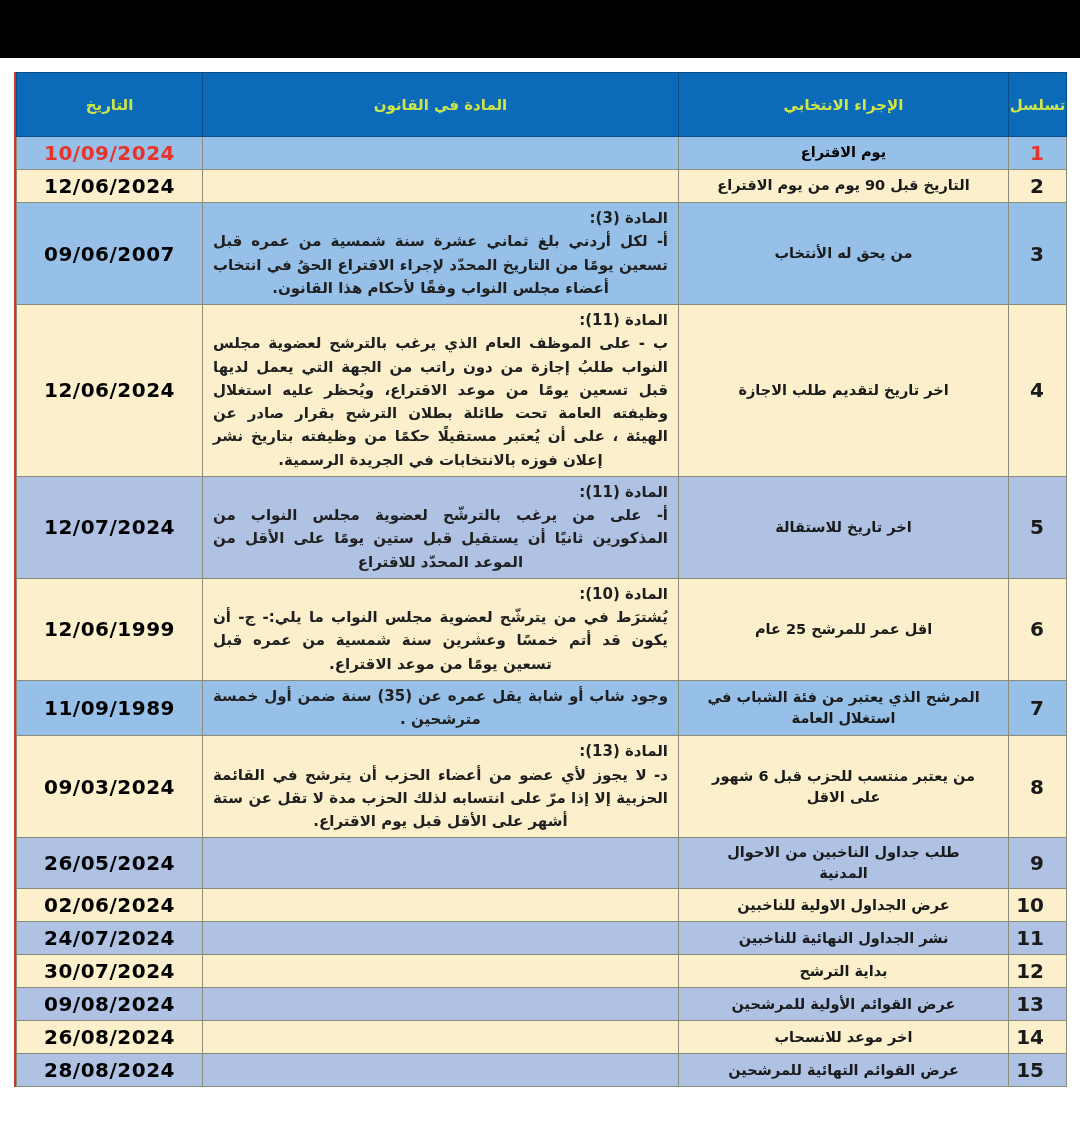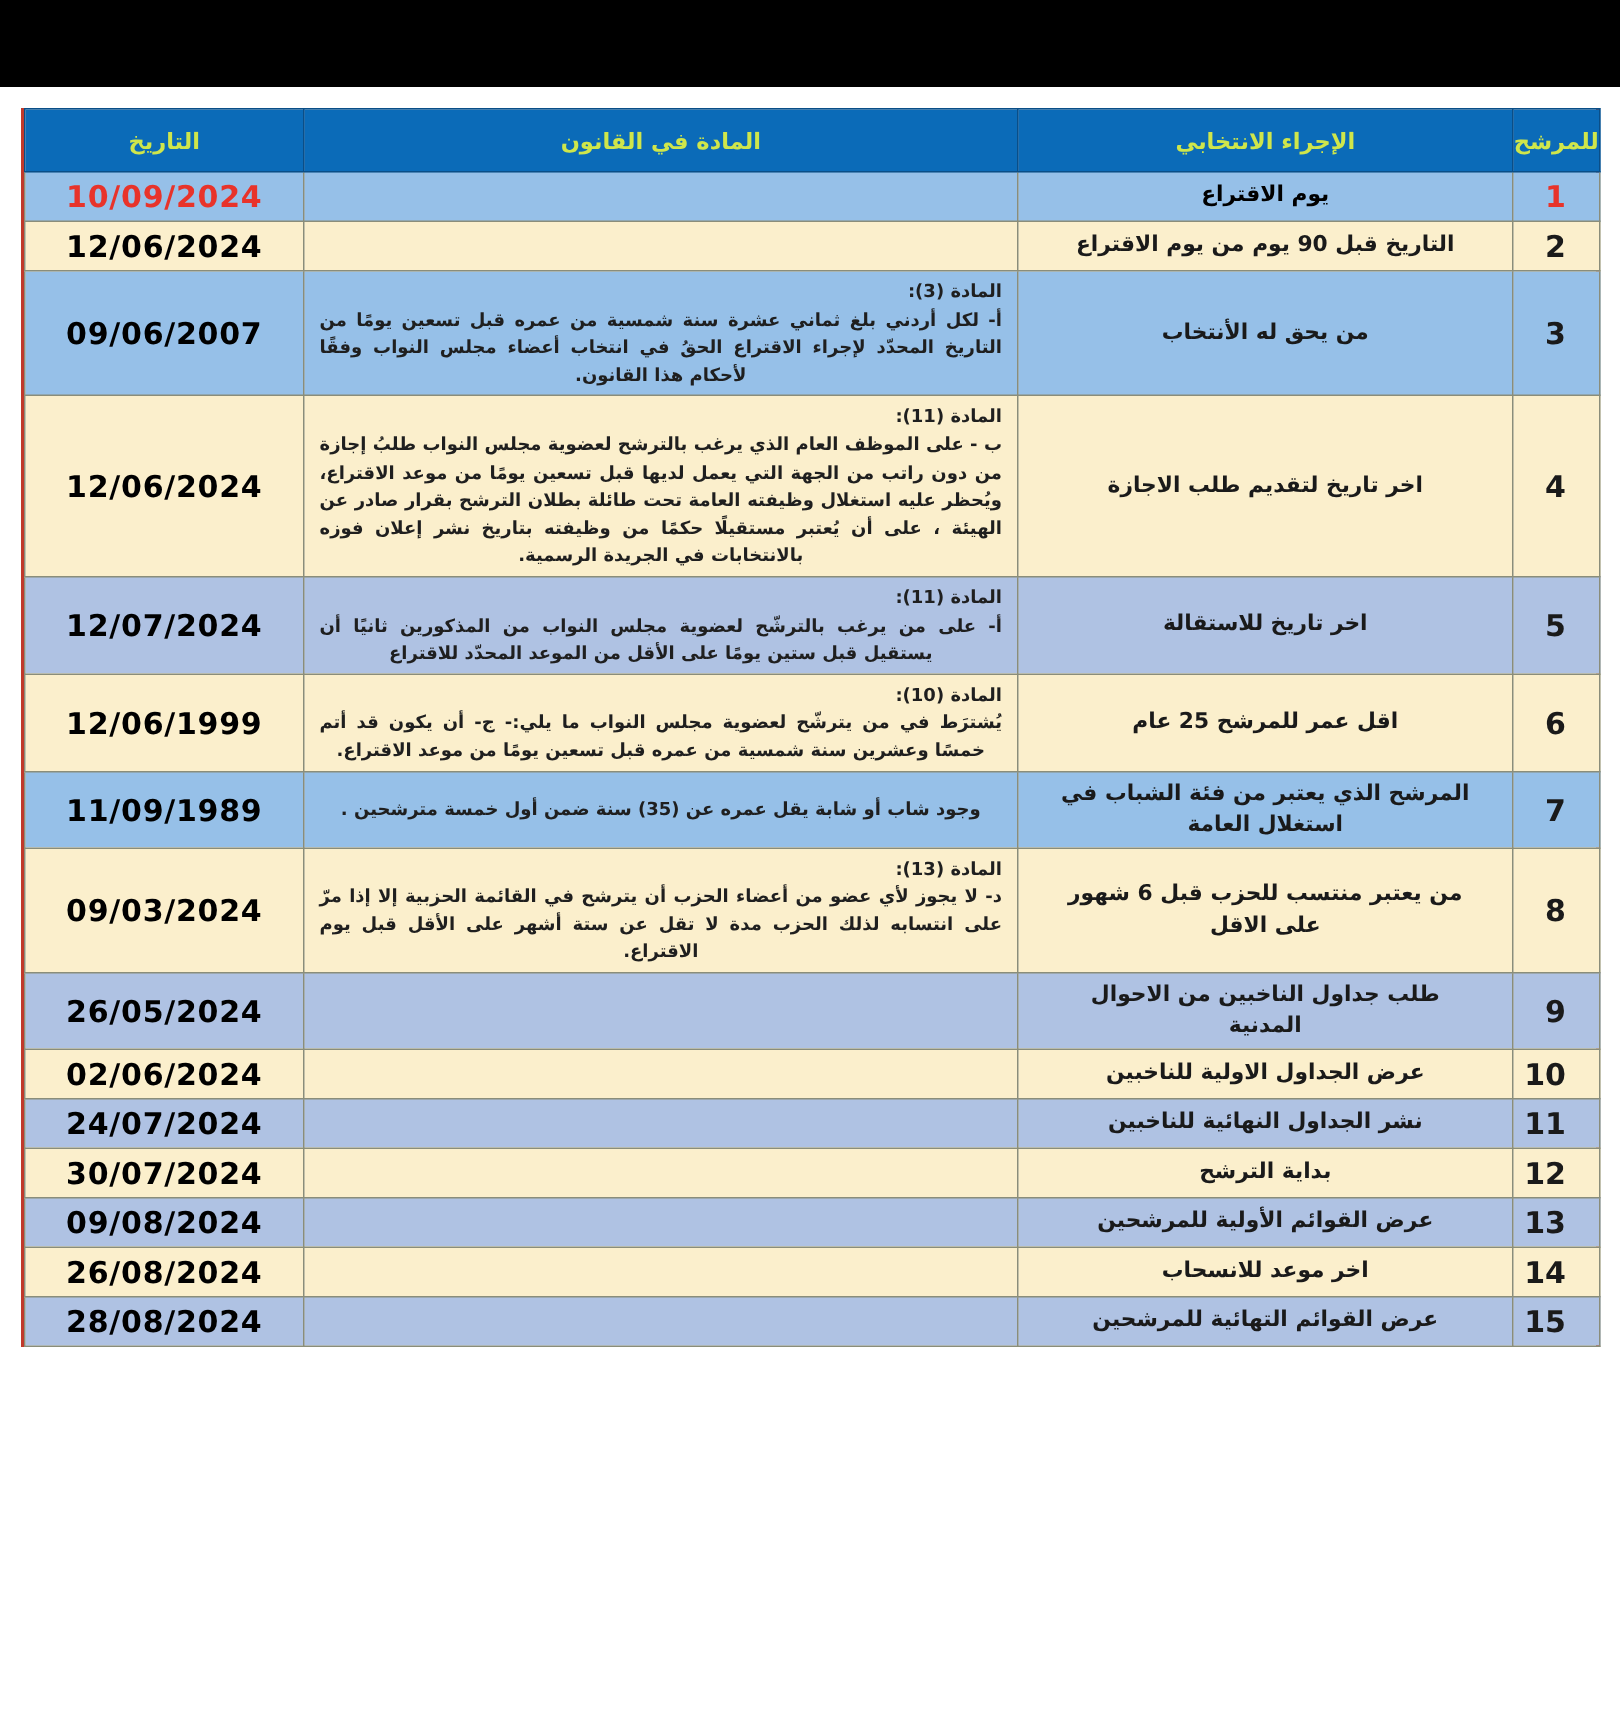--- a/index.html
+++ b/index.html
@@ -25,21 +25,21 @@
   col.c-seq  { width: 58px; }
   col.c-proc { width: 330px; }
   col.c-law  { width: 476px; }
   col.c-date { width: 186px; }
 
   thead th {
     background: #0B6BB8;
     color: #CFE64B;
     font-size: 15px;
     font-weight: bold;
-    height: 42px;
+    height: 64px;
     border: 1px solid #0a4e87;
     text-align: center;
     vertical-align: middle;
   }
   tbody td {
     border: 1px solid #8a8d7a;
     vertical-align: middle;
     padding: 4px 22px;
   }
   tr.blue  td { background: #AFC2E3; }
@@ -47,21 +47,21 @@
   tr.blue2 td { background: #96C0E8; }
 
   td.seq {
     text-align: center; font-size: 20px; font-weight: bold; color: #1a1a1a;
   }
   td.proc {
     text-align: center; font-size: 14.5px; font-weight: bold; color: #1a1a1a;
     line-height: 1.45;
   }
   td.law {
-    text-align: right; font-size: 12px; font-weight: bold; color: #1f1f1f;
+    text-align: right; font-size: 15px; font-weight: bold; color: #1f1f1f;
     line-height: 1.55; padding-right: 10px; padding-left: 10px; margin-left: 22px;
   }
   td.law .art { display: block; text-align: right; }
   td.law .body { display: block; text-align: justify; text-align-last: center; }
   td.date {
     text-align: center; font-size: 20px; font-weight: bold;
     color: #000000; direction: ltr; letter-spacing: 0.5px;
   }
   td.date.red { color: #E8332A; }
   td.proc.red { color: #000000; }
@@ -76,21 +76,21 @@
 <div id="table-wrap">
   <table>
     <colgroup>
       <col class="c-seq">
         <col class="c-proc">
         <col class="c-law">
         <col class="c-date">
     </colgroup>
     <thead>
       <tr>
-        <th>للمرشح</th>
+        <th>تسلسل</th>
         <th>الإجراء الانتخابي</th>
         <th>المادة في القانون</th>
         <th>التاريخ</th>
       </tr>
     </thead>
     <tbody id="tbody">
         <tr class="blue2">
           <td class="seq red" style="color: rgb(232, 51, 42);">1</td>
           <td class="proc red">يوم الاقتراع</td>
           <td class="law">

